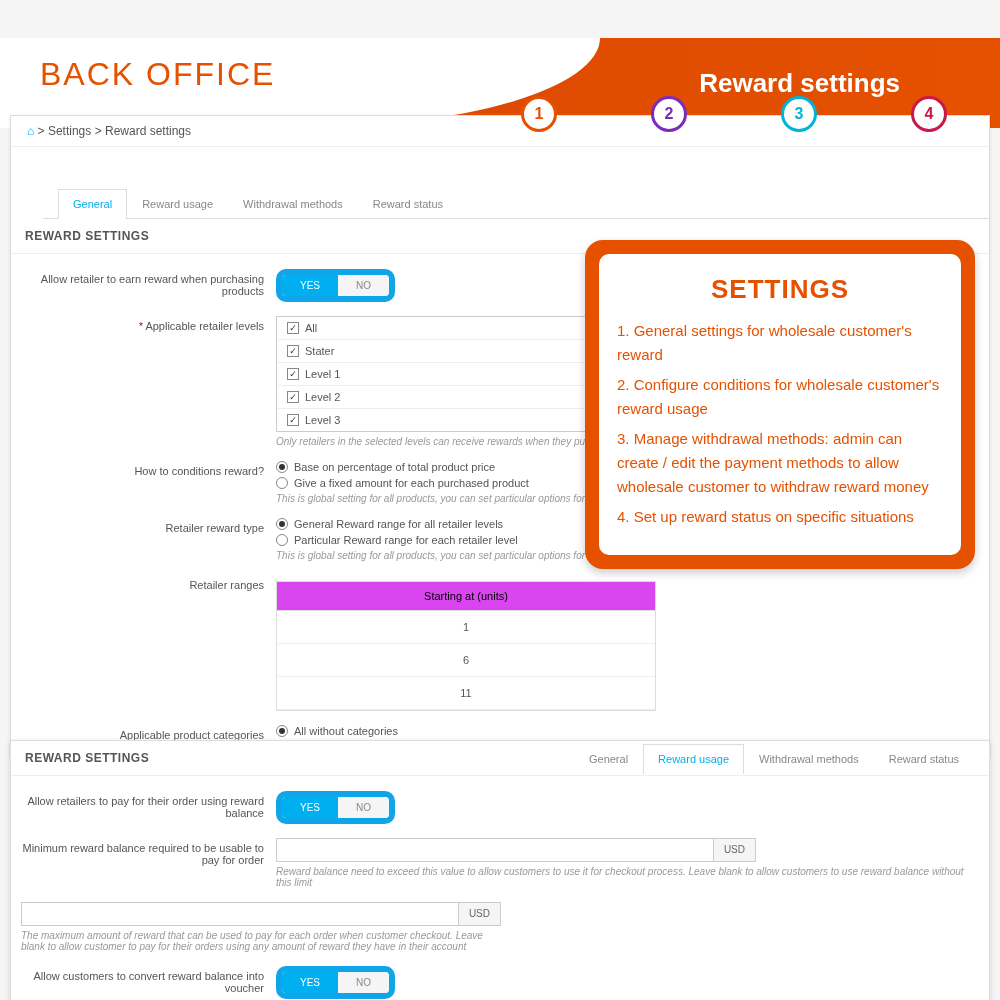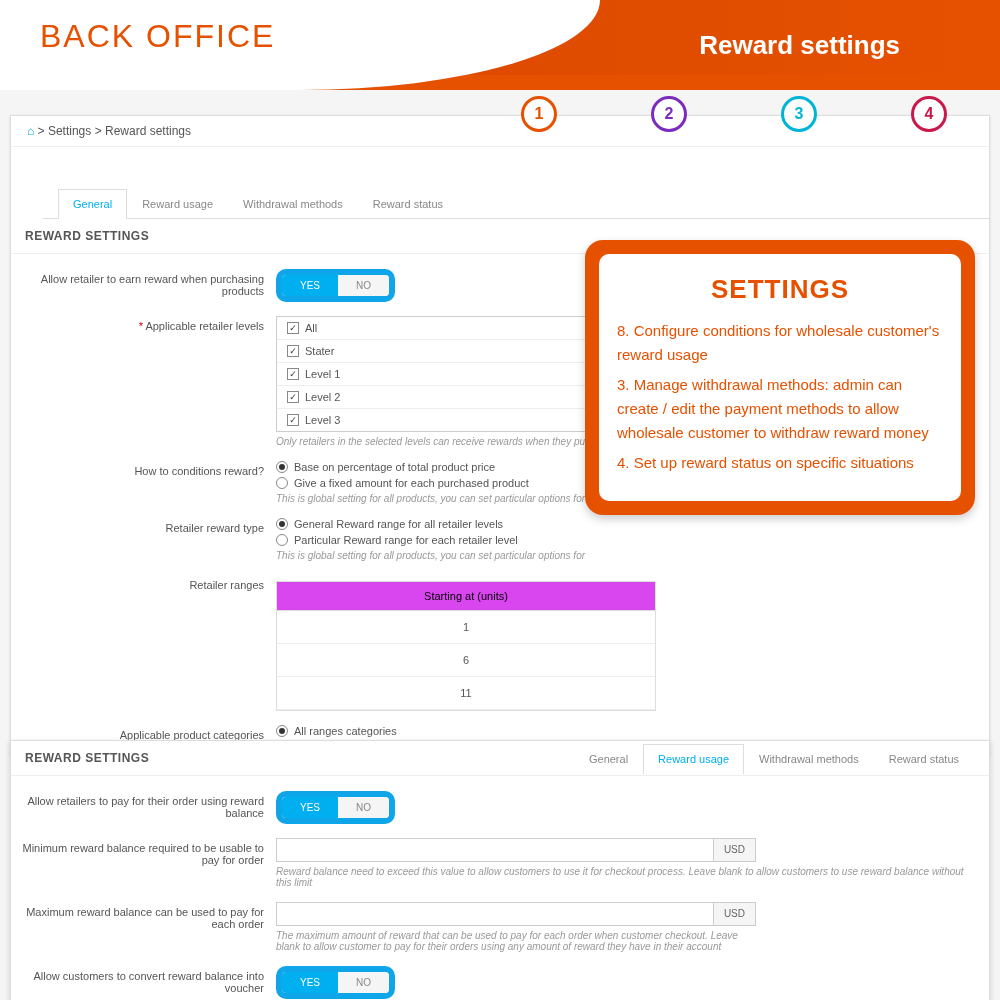--- a/index.html
+++ b/index.html
@@ -1,18 +1,18 @@
 <!DOCTYPE html>
 <html><head>
 <meta charset="utf-8">
 <style>
 * { box-sizing: border-box; margin: 0; padding: 0; }
 body { font-family: Arial, Helvetica, sans-serif; background: #f5f5f5; width: 1000px; height: 1000px; overflow: hidden; position: relative; }
 
-.header { position: relative; height: 76px; background: #fff; }
+.header { position: relative; height: 76px; background: #fff; margin-top: 38px; }
 .header-top { position: absolute; top: 0; left: 0; right: 0; height: 75px; background: linear-gradient(to right, #d64500 0%, #e65100 100%); }
 .header-swoosh { position: absolute; top: 0; left: 0; width: 60%; height: 90px; background: #fff; border-radius: 0 0 400px 0 / 0 0 120px 0; }
 .back-office { position: absolute; top: 18px; left: 40px; color: #e65100; font-size: 32px; font-weight: 300; letter-spacing: 2px; z-index: 5; }
 .reward-header { position: absolute; top: 30px; right: 100px; color: #fff; font-size: 26px; font-weight: 600; z-index: 5; }
 .header-orange-line { position: absolute; top: 75px; left: 0; right: 0; height: 15px; background: #e65100; }
 
 .main-panel { position: absolute; top: 115px; left: 10px; right: 10px; background: #fff; border: 1px solid #ddd; box-shadow: 0 1px 3px rgba(0,0,0,0.1); }
 
 .breadcrumb { padding: 8px 16px; font-size: 12px; color: #555; border-bottom: 1px solid #eee; }
 .breadcrumb .home-icon { color: #00aff0; font-size: 12px; }
@@ -198,31 +198,32 @@
           <div class="trow">11</div>
         </div>
       </div>
     </div>
 
     <div class="form-row" style="margin-bottom:0;">
       <div class="form-label">Applicable product categories</div>
       <div class="form-control">
         <div class="radio-item">
             <span class="radio sel"></span>
-            <span>All ranges categories</span>
+            <span>All without categories</span>
           </div>
       </div>
     </div>
   </div>
 </div>
 
 <div class="callout">
   <div class="callout-inner">
     <div class="callout-title">SETTINGS</div>
-    <p>8. Configure conditions for wholesale customer's reward usage</p>
+    <p>1. General settings for wholesale customer's reward</p>
+    <p>2. Configure conditions for wholesale customer's reward usage</p>
     <p>3. Manage withdrawal methods: admin can create / edit the payment methods to allow wholesale customer to withdraw reward money</p>
     <p>4. Set up reward status on specific situations</p>
   </div>
 </div>
 
 <div class="second-panel">
   <div style="display:flex; align-items:center; border-bottom:1px solid #eee;">
     <div class="panel-title" style="border:none; flex:0 0 auto;">REWARD SETTINGS</div>
     <div style="flex:1;"></div>
     <div class="tabs-row" style="border:none; padding:0 15px;">
@@ -249,21 +250,20 @@
       <div class="form-control">
         <div class="input-group">
           <input type="text" style="">
           <div class="suffix">USD</div>
         </div>
         <div class="help-text">Reward balance need to exceed this value to allow customers to use it for checkout process. Leave blank to allow customers to use reward balance without this limit</div>
       </div>
     </div>
 
     <div class="form-row">
-      <div class="form-label">Maximum reward balance can be used to pay for each order</div>
       <div class="form-control">
         <div class="input-group">
           <input type="text" style="">
           <div class="suffix">USD</div>
         </div>
         <div class="help-text" style="width:480px;">The maximum amount of reward that can be used to pay for each order when customer checkout. Leave blank to allow customer to pay for their orders using any amount of reward they have in their account</div>
       </div>
     </div>
 
     <div class="form-row">

